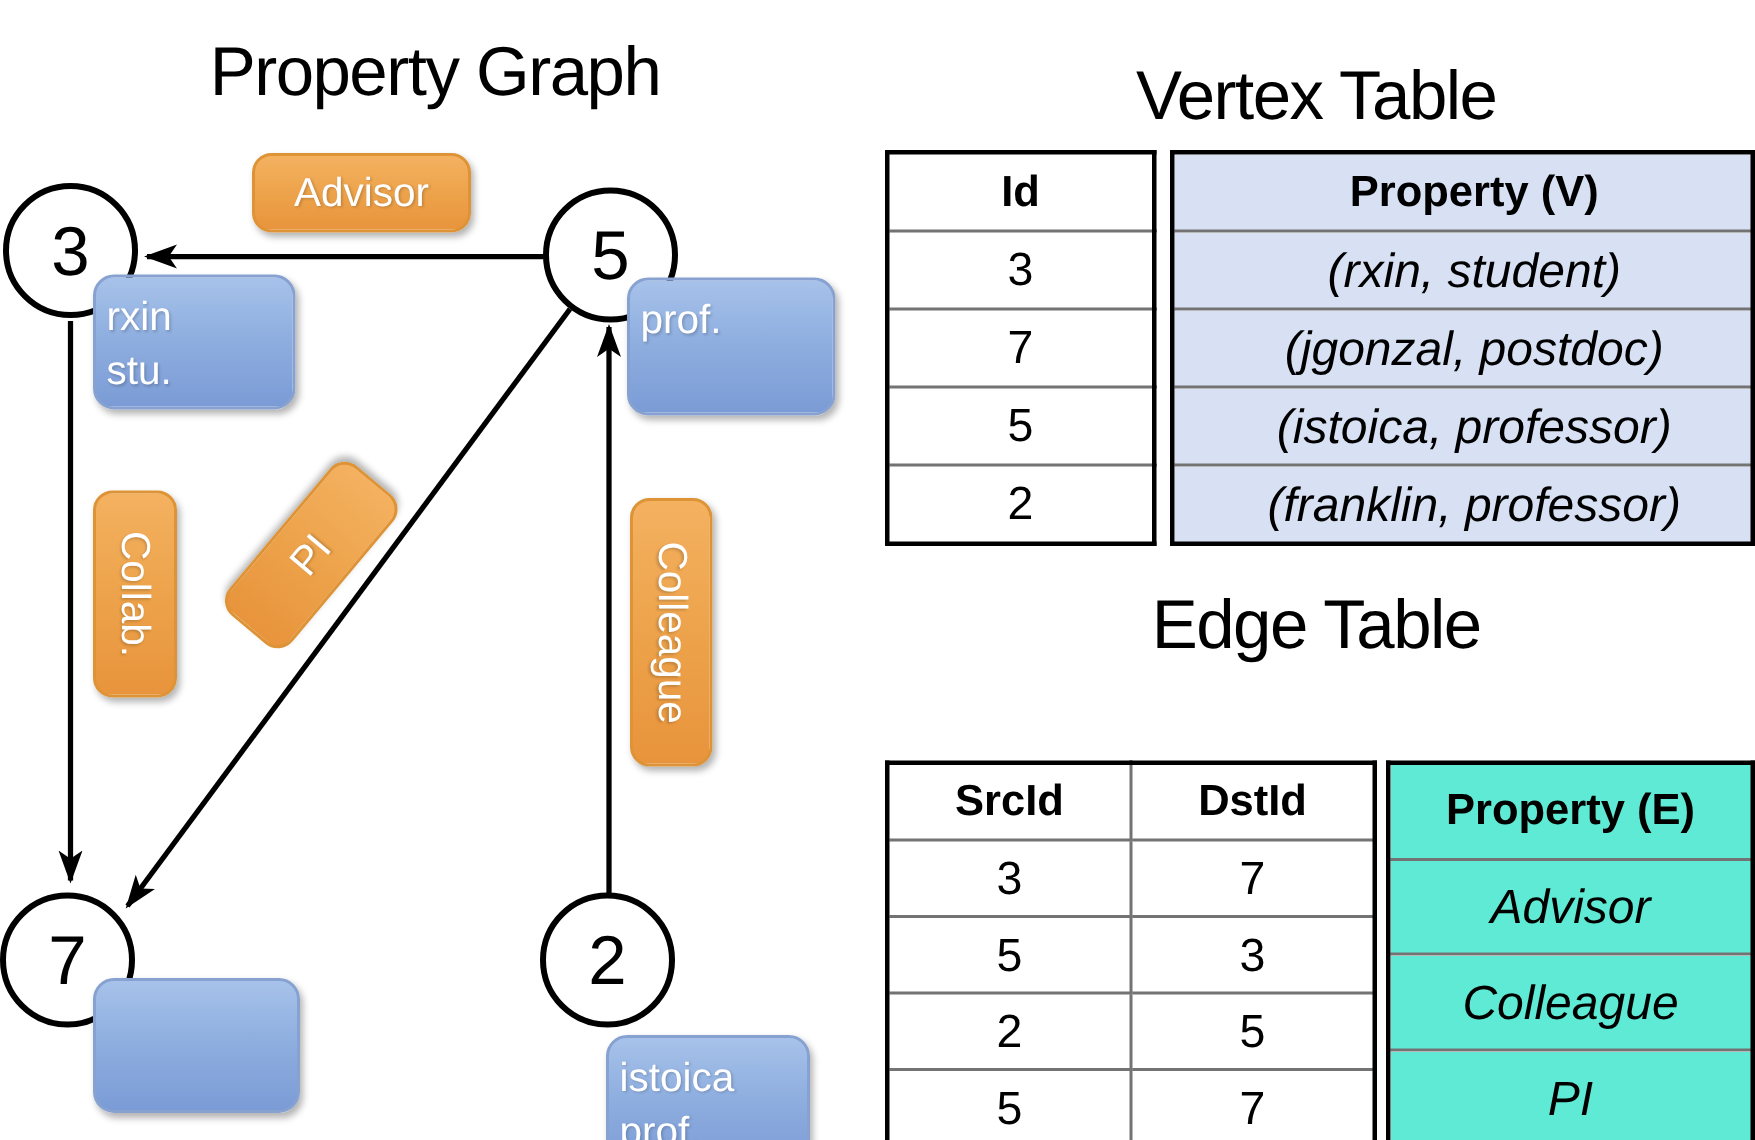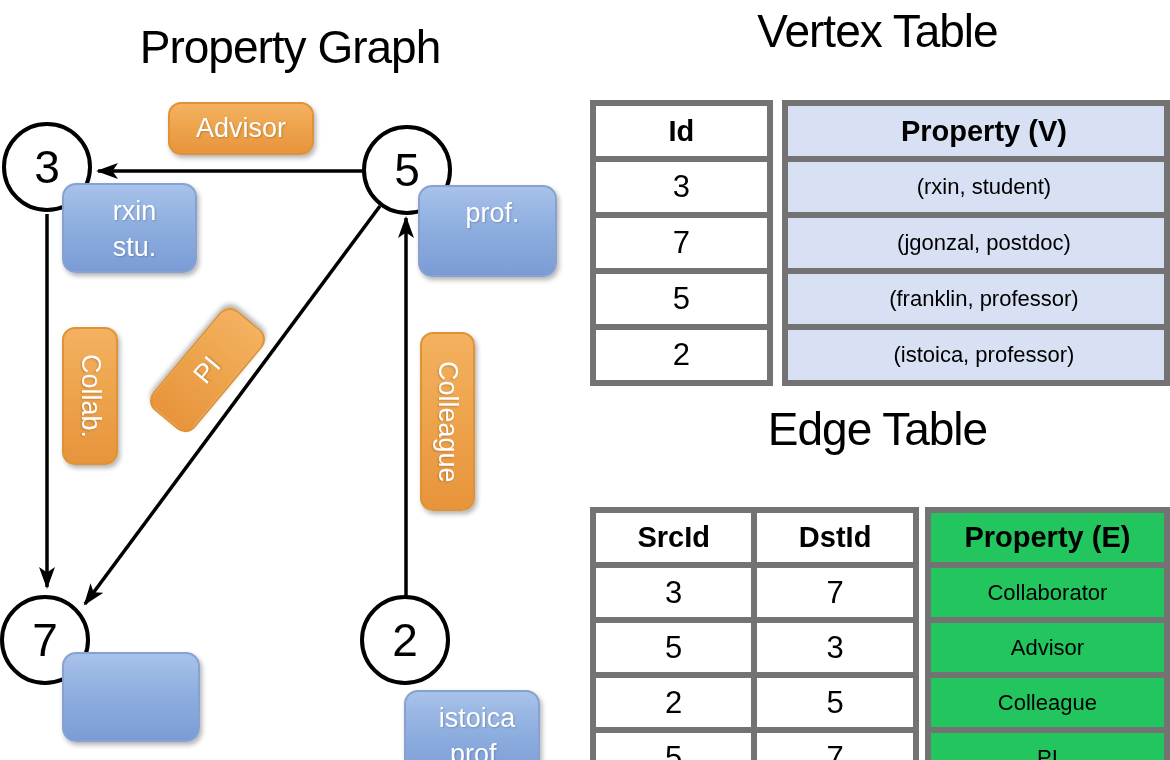--- a/index.html
+++ b/index.html
@@ -3,40 +3,40 @@
 <meta charset="utf-8">
 <style>
   html,body{margin:0;padding:0;background:#ffffff;width:1170px;height:760px;overflow:hidden;
             font-family:"Liberation Sans", sans-serif;}
   .stage{position:relative;width:1170px;height:576px;background:#fff;}
 
   
   .panel-title{position:absolute;text-align:center;color:#000;font-size:46px;font-weight:400;
                letter-spacing:-1px;white-space:nowrap;}
   #title-graph{left:0;top:20px;width:580px;}
-  #title-vertex{left:585px;top:4px;width:585px;}
-  #title-edge{left:585px;top:402px;width:585px;}
+  #title-vertex{left:585px;top:36px;width:585px;}
+  #title-edge{left:585px;top:389px;width:585px;}
 
   
   #graph-panel{position:absolute;left:0;top:0;width:580px;height:760px;}
   #edge-svg{position:absolute;left:0;top:0;z-index:1;}
 
   .node{position:absolute;width:82px;height:82px;background:#fff;border:4px solid #000;
         border-radius:50%;display:flex;align-items:center;justify-content:center;
         font-size:46px;color:#000;z-index:2;}
   #node-3{left:2px;top:122px;}
   #node-5{left:362px;top:125px;}
   #node-7{left:0px;top:595px;}
   #node-2{left:360px;top:595px;}
 
   .vprop{position:absolute;z-index:4;border-radius:14px;color:#fff;font-size:27px;line-height:36px;
-         padding:8px 10px 0 20px;box-sizing:border-box;
+         padding:8px 10px 0 7px;box-sizing:border-box;
          background:linear-gradient(180deg,#a7c2ea 0%,#8fafe0 45%,#7b9bd6 100%);
          border:2px solid #87a2d0;box-shadow:2px 3px 5px rgba(0,0,0,0.30);
-         text-shadow:1px 1px 2px rgba(0,0,0,0.20);text-align:center;}
+         text-shadow:1px 1px 2px rgba(0,0,0,0.20);}
   #vprop-3{left:62px;top:183px;width:135px;height:90px;}
   #vprop-5{left:418px;top:185px;width:139px;height:92px;}
   #vprop-7{left:62px;top:652px;width:138px;height:90px;}
   #vprop-2{left:404px;top:652px;width:136px;height:90px;margin-top:38px;}
 
   .elabel{position:absolute;z-index:3;border-radius:13px;color:#fff;font-size:27px;
           display:flex;align-items:center;justify-content:center;
           background:linear-gradient(180deg,#f4b160 0%,#eda34b 50%,#e8943c 100%);
           border:2px solid #dd9336;box-shadow:2px 3px 5px rgba(0,0,0,0.30);
           text-shadow:1px 1px 2px rgba(0,0,0,0.20);box-sizing:border-box;}
@@ -45,30 +45,30 @@
   #elabel-collab{left:62px;top:327px;width:56px;height:138px;}
   #elabel-colleague{left:420px;top:332px;width:55px;height:179px;}
   #elabel-pi{left:180px;top:305px;width:55px;height:130px;transform:rotate(-140deg);
              background:linear-gradient(0deg,#f4b160 0%,#eda34b 50%,#e8943c 100%);}
 
   
   .tbl-wrap{position:absolute;display:flex;}
   #vertex-tables{left:590px;top:100px;gap:9px;}
   #edge-tables{left:590px;top:487px;gap:6px;margin-top:20px;}
   table{border-collapse:collapse;border:3px solid #000;table-layout:fixed;}
-  td{border:6px solid #737373;text-align:center;vertical-align:middle;color:#000;
+  td{border:2px solid #737373;text-align:center;vertical-align:middle;color:#000;
      font-size:31px;padding:0;overflow:hidden;white-space:nowrap;}
   .hdr td{font-weight:bold;font-size:29px;}
   #vertex-tables td{height:50px;}
   #edge-tables td{height:49px;}
   .w-vid{width:180px;}  .w-vprop{width:380px;}
   .w-eid{width:160px;}  .w-eprop{width:240px;}
   .fill-blue td{background:#d7e1f3;padding-left:16px;}
-  .fill-tan td{background:#22c55e;text-align:center;}
-  .prop-cell{font-size:22px;}
+  .fill-tan td{background:#5eead4;text-align:center;}
+  .prop-cell{font-size:32px;font-style:italic;}
 </style>
 </head>
 <body>
 
 <div class="stage">
 
   <div id="graph-panel">
     <div class="panel-title" id="title-graph">Property Graph</div>
 
     <svg id="edge-svg" width="580" height="760" viewBox="0 0 580 760">
@@ -143,24 +143,24 @@
           <tr class="hdr fill-blue">
             <td class="w-vprop">Property (V)</td>
           </tr>
       <tr class="fill-blue">
             <td class="w-vprop prop-cell">(rxin, student)</td>
           </tr>
       <tr class="fill-blue">
             <td class="w-vprop prop-cell">(jgonzal, postdoc)</td>
           </tr>
       <tr class="fill-blue">
+            <td class="w-vprop prop-cell">(istoica, professor)</td>
+          </tr>
+      <tr class="fill-blue">
             <td class="w-vprop prop-cell">(franklin, professor)</td>
-          </tr>
-      <tr class="fill-blue">
-            <td class="w-vprop prop-cell">(istoica, professor)</td>
           </tr>
     </tbody>
       </table>
   </div>
 
   <div class="panel-title" id="title-edge">Edge Table</div>
 
   <div class="tbl-wrap" id="edge-tables">
     <table>
       <tbody>
@@ -185,23 +185,20 @@
         <td class="w-eid">7</td>
       </tr>
     </tbody>
       </table>
     <table>
       <tbody>
           <tr class="hdr fill-tan">
             <td class="w-eprop">Property (E)</td>
           </tr>
       <tr class="fill-tan">
-            <td class="w-eprop prop-cell">Collaborator</td>
-          </tr>
-      <tr class="fill-tan">
             <td class="w-eprop prop-cell">Advisor</td>
           </tr>
       <tr class="fill-tan">
             <td class="w-eprop prop-cell">Colleague</td>
           </tr>
       <tr class="fill-tan">
             <td class="w-eprop prop-cell">PI</td>
           </tr>
     </tbody>
       </table>

